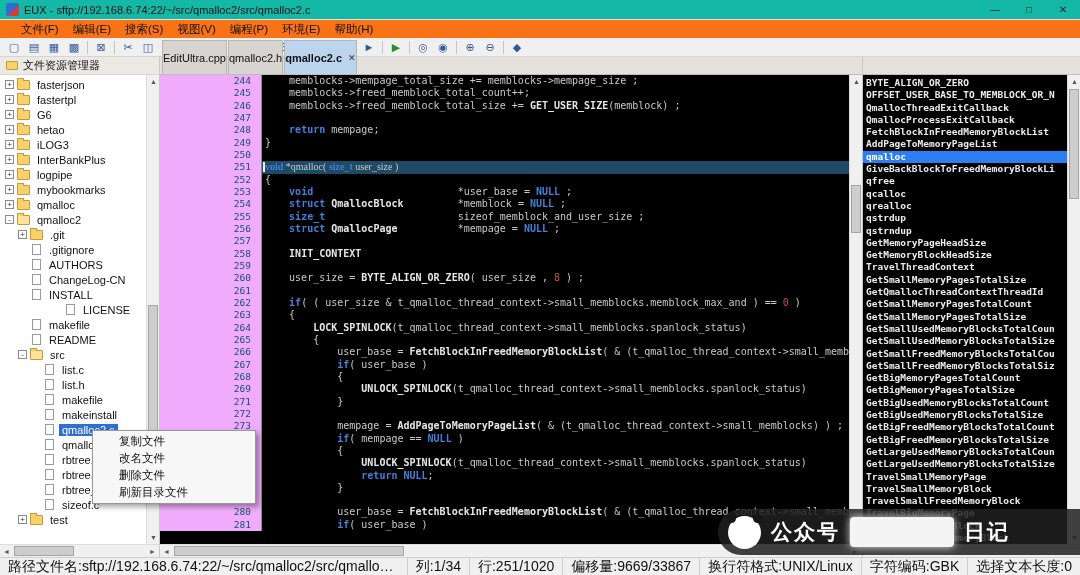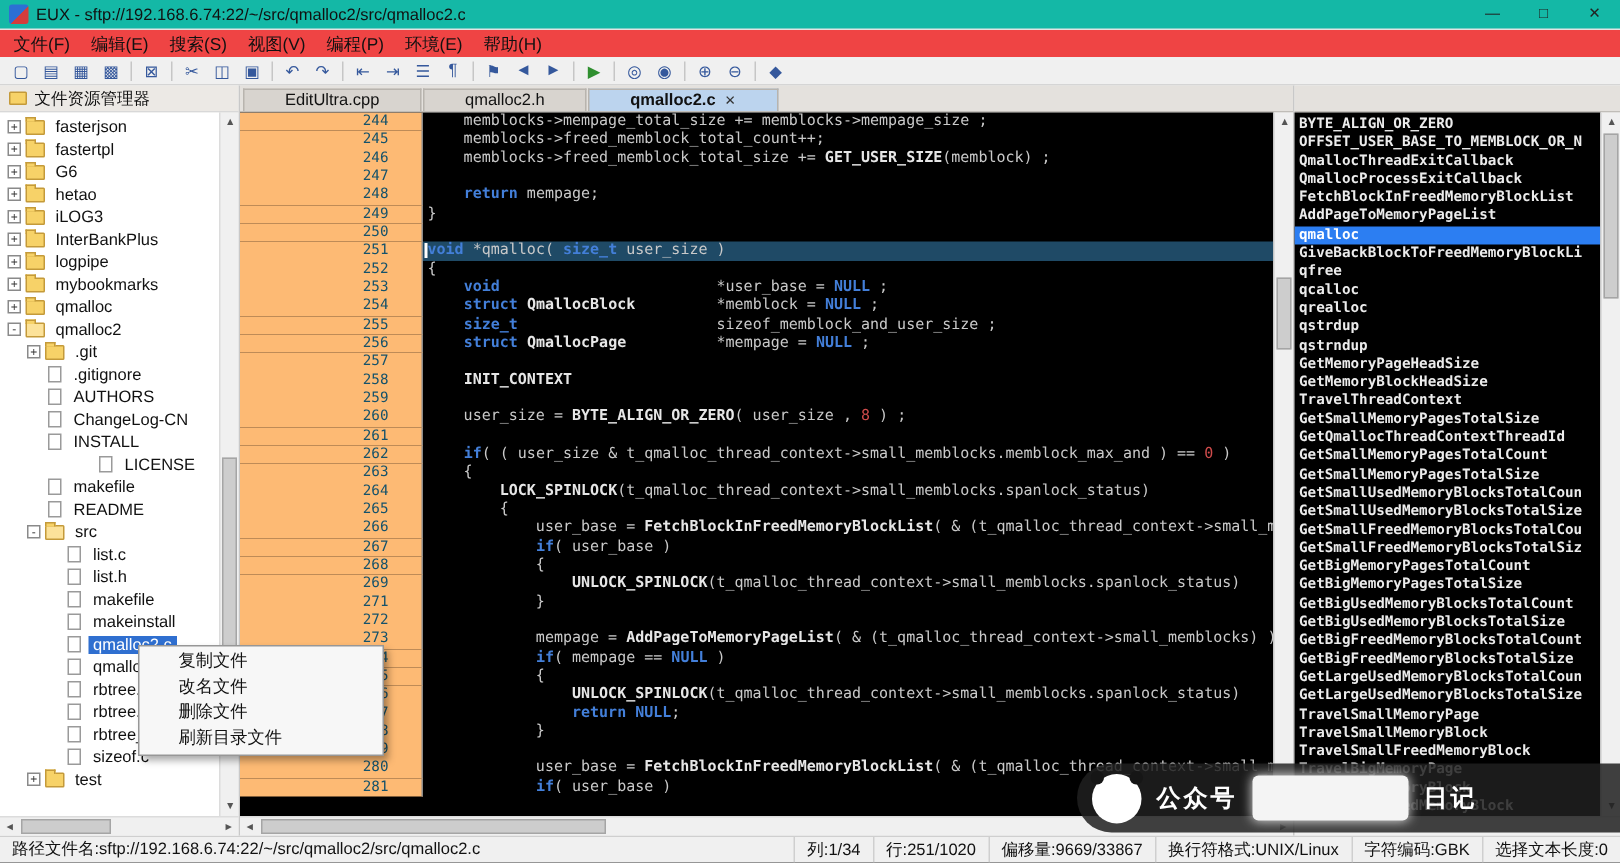--- a/index.html
+++ b/index.html
@@ -8,21 +8,21 @@
 
   
   .titlebar { height:20px; background:#14b8a6; display:flex; align-items:center; border-bottom:1px solid #e3e3e3; }
   .app-icon { width:13px; height:13px; margin:0 5px 0 6px; border-radius:2px;
               background:linear-gradient(135deg,#2c6fd4 55%,#d43c3c 55%); flex:none; }
   .title-text { font-size:11px; white-space:nowrap; overflow:hidden; text-overflow:ellipsis; }
   .win-btns { margin-left:auto; display:flex; height:100%; }
   .win-btn { width:34px; display:flex; align-items:center; justify-content:center; font-size:10px; color:#222; }
 
   
-  .menubar { height:18px; background:#ef4444; display:flex; align-items:flex-end; font-size:11.5px; padding-left:2px; }
+  .menubar { height:18px; background:#f97316; display:flex; align-items:flex-end; font-size:11.5px; padding-left:14px; }
   .menu-item { padding:1px 7px; white-space:nowrap; }
 
   
   .toolbar { height:19px; background:#f0f0f0; border-bottom:1px solid #d5d5d5; display:flex; align-items:center; padding-left:4px; }
   .tb-btn { width:20px; height:17px; display:flex; align-items:center; justify-content:center;
             font-size:11px; color:#35589c; flex:none; }
   .tb-btn.green { color:#2f8f2f; }
   .tb-sep { width:1px; height:13px; background:#c6c6c6; margin:0 3px; flex:none; }
 
   
@@ -55,66 +55,66 @@
               font-size:7px; color:#555; flex:none; }
   .vscroll .sb-arrow.down { position:absolute; bottom:0; left:0; }
   .hscroll .sb-arrow.right { position:absolute; right:0; top:0; }
   .sb-thumb { position:absolute; background:#cdcdcd; border:1px solid #a5a5a5; }
   .vscroll .sb-thumb { left:1px; right:1px; }
   .hscroll .sb-thumb { top:1px; bottom:1px; }
 
   
   .main-col { flex:1; display:flex; flex-direction:column; min-width:0; }
   .tabrow { height:18px; background:#e4e1dd; display:flex; align-items:flex-end; padding-left:2px; border-bottom:1px solid #c0bdb8; }
-  .tab { height:15px; display:flex; align-items:center; gap:6px; padding:0 27px; font-size:11px;
+  .tab { height:34px; display:flex; align-items:center; gap:6px; padding:0 0; font-size:11px;
          background:#d8d4cf; border:1px solid #b8b4ae; border-bottom:none; margin-right:1px; white-space:nowrap; }
   .tab.active { background:#bcd4ee; font-weight:bold; }
   .tab-close { font-size:9px; color:#333; }
 
   .editor-row { flex:1; display:flex; min-height:0; }
   .lines-wrap { flex:1; display:flex; flex-direction:column; overflow:hidden; background:#000; min-width:0; }
   .eline { display:flex; height:12.34px; flex:none; }
-  .ln { width:122px; flex:none; background:#fdba74; border-right:1px solid #8a8a8a; color:#15526b;
-        font-family:"DejaVu Sans Mono",monospace; font-size:9.5px; line-height:12.34px; text-align:right; padding-right:22px; }
+  .ln { width:102px; flex:none; background:#f0abfc; border-right:1px solid #8a8a8a; color:#15526b;
+        font-family:"DejaVu Sans Mono",monospace; font-size:9.5px; line-height:12.34px; text-align:right; padding-right:10px; }
   .ct { flex:1; min-width:0; color:#c9c9c9; font-family:"DejaVu Sans Mono",monospace; font-size:10px;
         line-height:12.34px; white-space:pre; overflow:hidden; position:relative; padding-left:3px; }
-  .eline.cur .ct { background:#1f4a66; }
+  .eline.cur .ct { background:#1f4a66;font-family:Liberation Serif, serif; }
   .caret { position:absolute; left:1px; top:1px; width:2px; height:10px; background:#fff; }
   .kw  { color:#437fd9; font-weight:bold; }
   .num { color:#cf4b4b; }
   .id  { color:#e6e6e6; font-weight:bold; }
 
   
   .right-col { width:218px; flex:none; display:flex; flex-direction:column; background:#f0f0f0; border-left:1px solid #c8c8c8; }
   .right-top-filler { height:18px; background:#e4e1dd; border-bottom:1px solid #c0bdb8; }
   .func-row { flex:1; display:flex; min-height:0; }
   .funclist { flex:1; background:#000; overflow:hidden; padding-top:2px; min-width:0; }
   .fitem { height:12.3px; line-height:12.3px; color:#ececec; font-family:"DejaVu Sans Mono",monospace;
            font-size:9.5px; font-weight:bold; white-space:nowrap; overflow:hidden; padding-left:3px; }
   .fitem.fsel { background:#2c7ef2; color:#fff; }
   .right-bottom-filler { height:13px; border-top:1px solid #dcdcdc; }
 
   
-  .statusbar { height:18px; background:#f0f0f0; border-top:1px solid #cfcfcf; display:flex; align-items:flex-end; font-size:11px; }
+  .statusbar { height:18px; background:#f0f0f0; border-top:1px solid #cfcfcf; display:flex; align-items:flex-end; font-size:14px; }
   .st-seg { padding:0 8px; border-left:1px solid #cfcfcf; height:100%; display:flex; align-items:center; white-space:nowrap; }
   .st-seg.first { border-left:none; flex:1; min-width:0; overflow:hidden; text-overflow:ellipsis; display:block; line-height:17px; }
 
   
   .context-menu { position:absolute; left:92px; top:430px; width:164px; background:#f7f7f7;
                   border:1px solid #979797; box-shadow:3px 3px 5px rgba(0,0,0,.35); z-index:50; padding:2px 0; }
   .cm-item { height:17px; line-height:17px; font-size:11.5px; padding-left:26px; }
 
   
   .watermark { position:absolute; right:0; bottom:20px; height:46px; width:362px;
                background:rgba(32,32,32,.85); border-radius:23px 0 0 23px; display:flex; align-items:center;
                gap:10px; padding-left:10px; z-index:60; }
   .panda { width:33px; height:33px; background:#fff; border-radius:50%; position:relative; flex:none; }
   .panda::before,.panda::after { content:""; position:absolute; top:-2px; width:9px; height:9px; background:#161616; border-radius:50%; }
   .panda::before { left:-1px; } .panda::after { right:-1px; }
-  .wm-text { color:#fff; font-size:16px; font-weight:bold; letter-spacing:2px; white-space:nowrap; }
+  .wm-text { color:#fff; font-size:21px; font-weight:bold; letter-spacing:2px; white-space:nowrap; }
   .wm-censor { width:104px; height:30px; background:#f4f4f4; border-radius:4px; box-shadow:0 0 8px rgba(255,255,255,.85); flex:none; }
 </style>
 </head>
 <body>
 
 <div class="titlebar">
   <span class="app-icon"></span>
   <span class="title-text">EUX - sftp://192.168.6.74:22/~/src/qmalloc2/src/qmalloc2.c</span>
   <span class="win-btns">
     <span class="win-btn">—</span>

